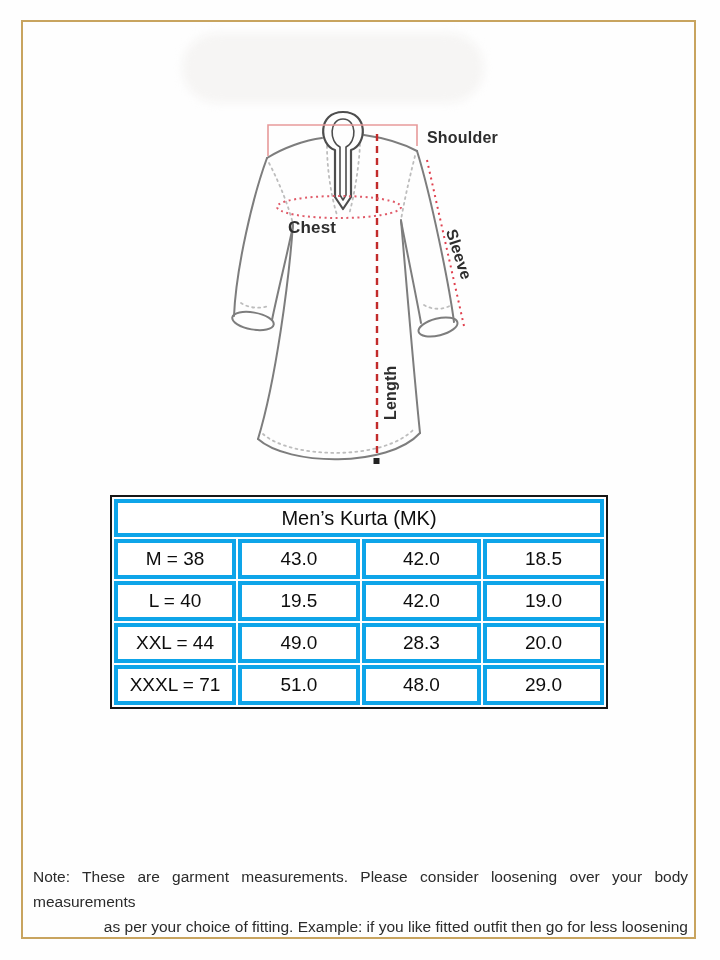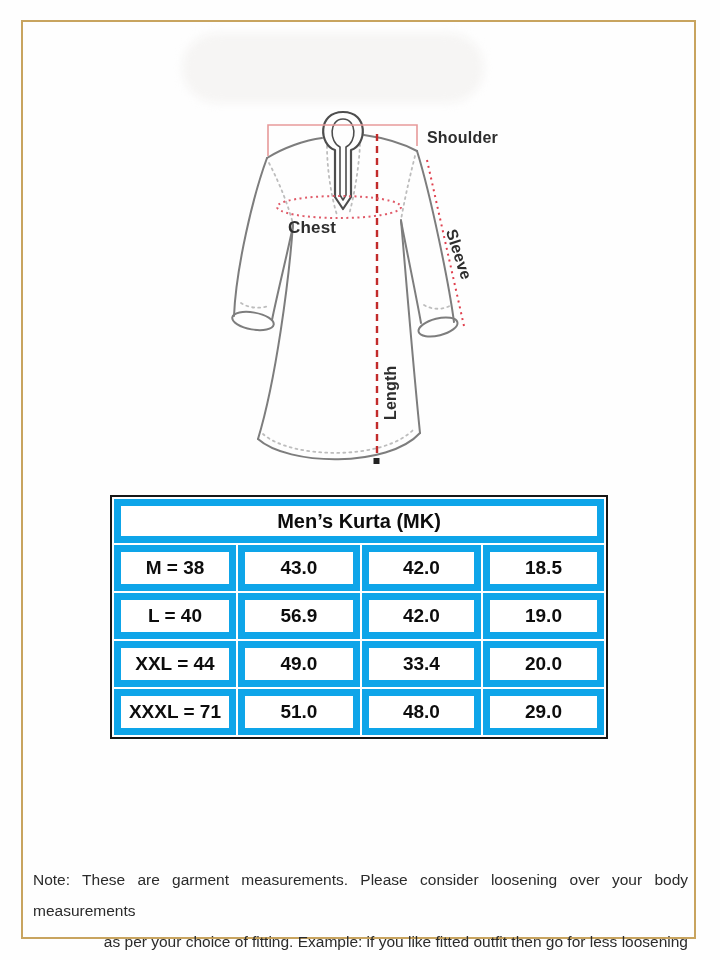--- a/index.html
+++ b/index.html
@@ -28,32 +28,32 @@
   .lbl-chest{left:288px;top:218px;font-size:17px;}
   .lbl-sleeve{left:459px;top:227px;transform:rotate(72deg);transform-origin:left top;}
   .lbl-length{left:382px;top:420px;transform:rotate(-90deg);transform-origin:left top;}
   table.size-chart{
     position:absolute;left:110px;top:495px;width:498px;
     border-collapse:separate;border-spacing:2px;
     border:2px solid #161616;background:#fff;
     table-layout:fixed;
   }
   table.size-chart td{
-    border:7px solid #0ea5e9;background:#fff;color:#0d0d0d;
-    font-weight:bold;text-align:center;vertical-align:middle;
+    border:4px solid #0ea5e9;background:#fff;color:#0d0d0d;
+    font-weight:normal;text-align:center;vertical-align:middle;
     padding:0;overflow:hidden;
   }
   td.t-title{height:30px;font-size:20px;}
   td.t-sub{height:29px;font-size:17px;}
   td.t-head{height:35px;font-size:21px;}
   td.t-cell{height:32px;font-size:19px;}
   td.t-size{text-align:left;padding-left:9px;}
   .note{
     position:absolute;left:33px;top:864px;width:655px;
-    font-size:15.5px;line-height:31px;color:#2b2b2b;
+    font-size:15.5px;line-height:25px;color:#2b2b2b;
   }
   .note .l1{text-align:justify;text-align-last:justify;}
   .note .l2{text-align:right;}
 </style>
 </head>
 <body>
 
 <div class="blob"></div>
 
 <div class="frame"></div>
@@ -116,28 +116,28 @@
       <td class="t-title" colspan="4">Men’s Kurta (MK)</td>
     </tr>
     <tr>
       <td class="t-cell t-size">M = 38</td>
       <td class="t-cell">43.0</td>
       <td class="t-cell">42.0</td>
       <td class="t-cell">18.5</td>
     </tr>
     <tr>
       <td class="t-cell t-size">L = 40</td>
-      <td class="t-cell">56.9</td>
+      <td class="t-cell">19.5</td>
       <td class="t-cell">42.0</td>
       <td class="t-cell">19.0</td>
     </tr>
     <tr>
       <td class="t-cell t-size">XXL = 44</td>
       <td class="t-cell">49.0</td>
-      <td class="t-cell">33.4</td>
+      <td class="t-cell">28.3</td>
       <td class="t-cell">20.0</td>
     </tr>
     <tr>
       <td class="t-cell t-size">XXXL = 71</td>
       <td class="t-cell">51.0</td>
       <td class="t-cell">48.0</td>
       <td class="t-cell">29.0</td>
     </tr>
   </tbody>
 </table>

